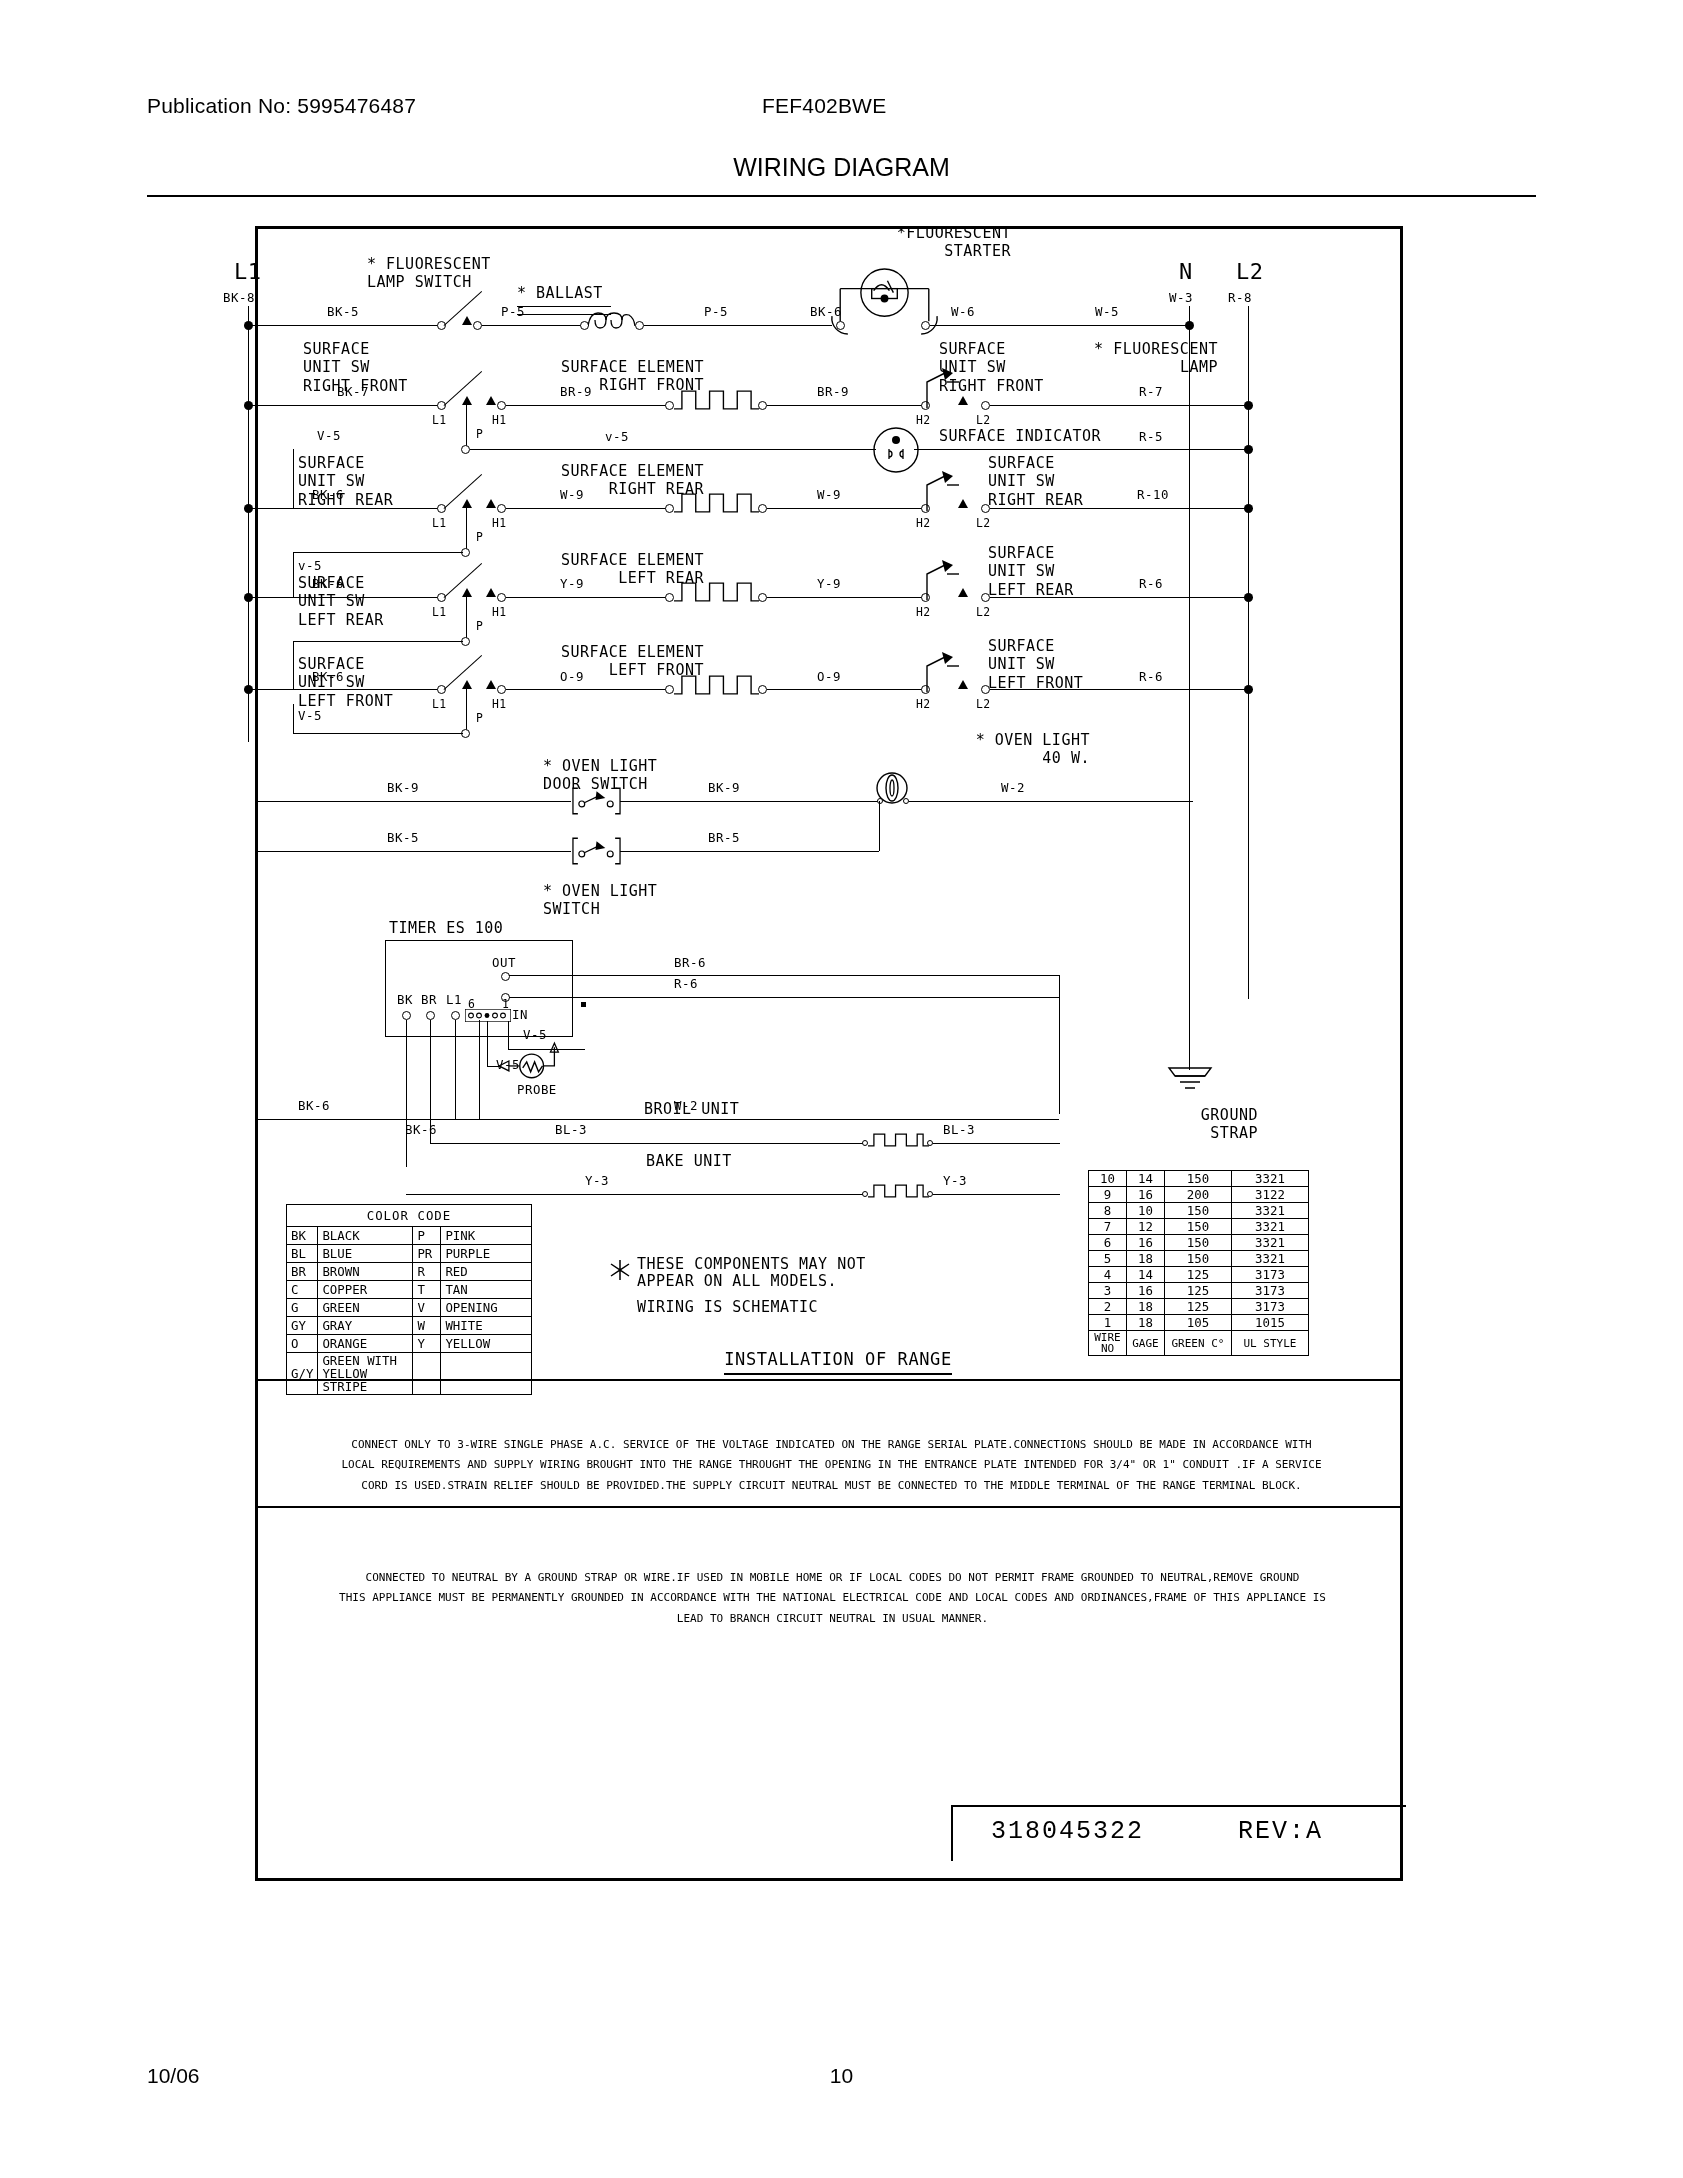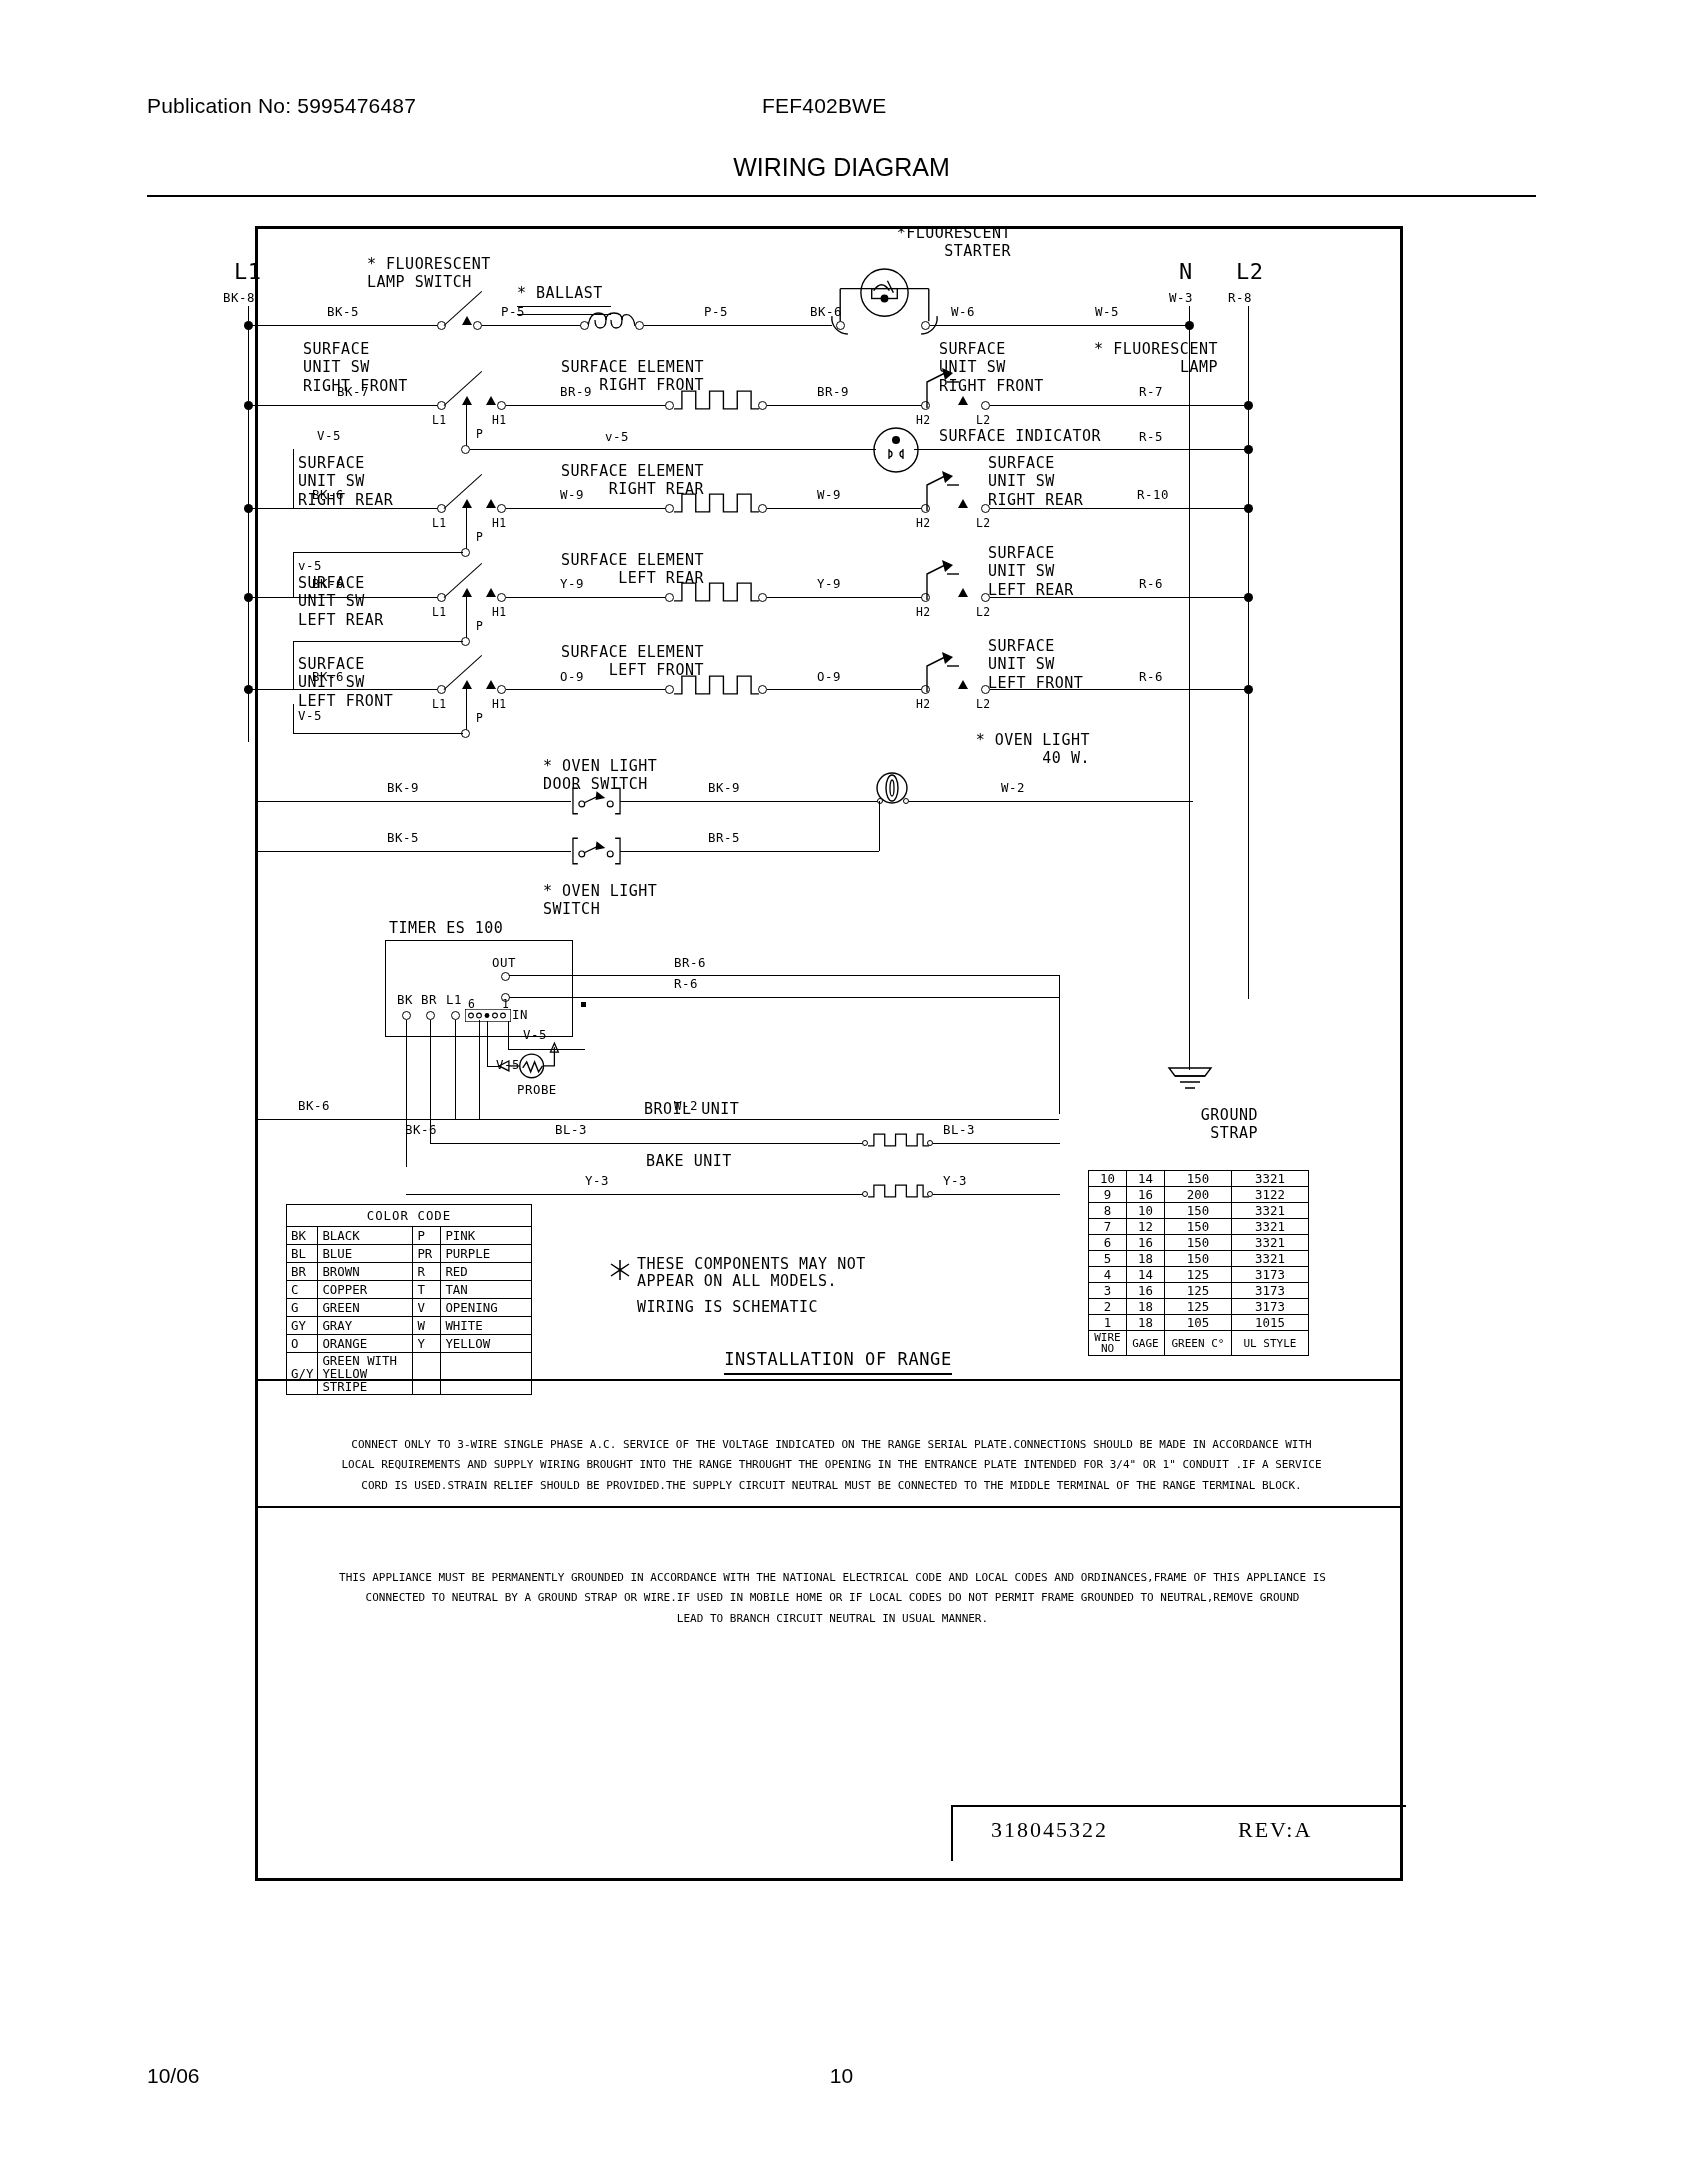--- a/index.html
+++ b/index.html
@@ -73,21 +73,21 @@
   .inst-title { position:absolute; text-align:center; font-size:17px; letter-spacing:0.6px;
                 font-family:"DejaVu Sans Mono", monospace; }
   .inst-title u { text-decoration:none; border-bottom:2px solid #000; padding-bottom:4px;}
   .inst-body { position:absolute; text-align:center; font-size:11px; line-height:1.85;
                font-family:"DejaVu Sans Mono", monospace; letter-spacing:0px;}
   .warn-title { position:absolute; text-align:center; font-family:"DejaVu Sans Mono", monospace;}
   .warn-title .big { font-size:24px; }
   .warn-title .small { font-size:15px; }
 
   .docnum-box { position:absolute; border:2.4px solid #000; }
-  .docnum { position:absolute; font-family:Liberation Serif, serif; font-size:22px;
+  .docnum { position:absolute; font-family:Liberation Mono, monospace; font-size:25px;
             letter-spacing:2px; }
 </style>
 </head>
 <body>
 
 <div class="page">
 
   <div class="hdr-pub">Publication No: 5995476487</div>
   <div class="hdr-model">FEF402BWE</div>
   <div class="hdr-title">WIRING DIAGRAM</div>
@@ -647,22 +647,22 @@
       <u>INSTALLATION OF RANGE</u>
     </div>
     <div class="inst-body" style="left:14px; top:1206px; width:1119px;">
       <div>CONNECT ONLY TO 3-WIRE SINGLE PHASE A.C. SERVICE OF THE VOLTAGE INDICATED ON THE RANGE SERIAL PLATE.CONNECTIONS SHOULD BE MADE IN ACCORDANCE WITH</div>
       <div>LOCAL REQUIREMENTS AND SUPPLY WIRING BROUGHT INTO THE RANGE THROUGHT THE OPENING IN THE ENTRANCE PLATE INTENDED FOR 3/4" OR 1" CONDUIT .IF A SERVICE</div>
       <div>CORD IS USED.STRAIN RELIEF SHOULD BE PROVIDED.THE SUPPLY CIRCUIT NEUTRAL MUST BE CONNECTED TO THE MIDDLE TERMINAL OF THE RANGE TERMINAL BLOCK.</div>
     </div>
 
     <div class="hb" style="left:-3px; top:1277px; width:1148px;"></div>
     <div class="inst-body" style="left:10px; top:1339px; width:1129px;">
+      <div>CONNECTED TO NEUTRAL BY A GROUND STRAP OR WIRE.IF USED IN MOBILE HOME OR IF LOCAL CODES DO NOT PERMIT FRAME GROUNDED TO NEUTRAL,REMOVE GROUND</div>
       <div>THIS APPLIANCE MUST BE PERMANENTLY GROUNDED IN ACCORDANCE WITH THE NATIONAL ELECTRICAL CODE AND LOCAL CODES AND ORDINANCES,FRAME OF THIS APPLIANCE IS</div>
-      <div>CONNECTED TO NEUTRAL BY A GROUND STRAP OR WIRE.IF USED IN MOBILE HOME OR IF LOCAL CODES DO NOT PERMIT FRAME GROUNDED TO NEUTRAL,REMOVE GROUND</div>
       <div>LEAD TO BRANCH CIRCUIT NEUTRAL IN USUAL MANNER.</div>
     </div>
 
     <div class="docnum-box" style="left:693px; top:1576px; width:455px; height:56px; border-left-width:2.4px; border-right:none; border-bottom:none;"></div>
     <div class="docnum" style="left:733px; top:1588px;">318045322</div>
     <div class="docnum" style="left:980px; top:1588px;">REV:A</div>
 
    </div>
   </div>
 

